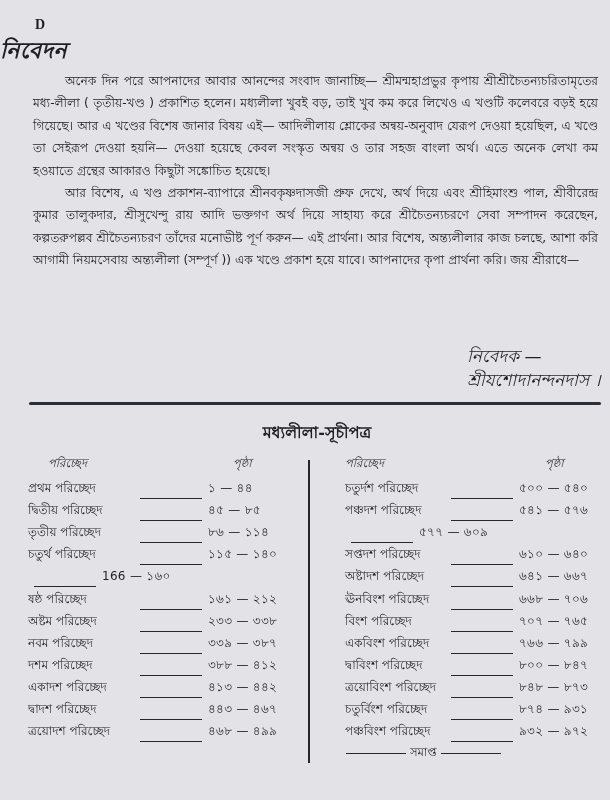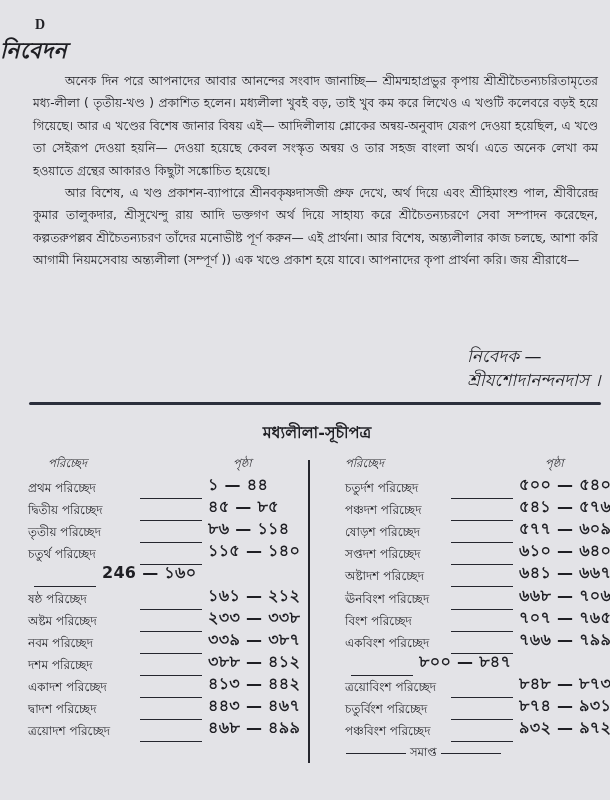--- a/index.html
+++ b/index.html
@@ -54,21 +54,21 @@
     white-space: nowrap;
   }
   .row .name { flex: 0 0 auto; }
   .col.left .row .name { width: 106px; }
   .col.right .row .name { width: 100px; }
   .row .dash {
     flex: 0 0 auto; height: 1px; background: #25262e; margin: 0 6px;
   }
   .col.left .row .dash { width: 62px; }
   .col.right .row .dash { width: 62px; }
-  .row .pages { flex: 0 0 auto; font-size: 16px; letter-spacing: 0.3px; font-weight: bold; }
+  .row .pages { flex: 0 0 auto; font-size: 12px; letter-spacing: 0.3px; }
   .end-mark {
     display: flex; align-items: center; height: 22px; font-size: 11.5px;
     margin-left: -3px;
   }
   .end-mark .dash { width: 60px; height: 1px; background: #25262e; margin: 0 4px; }
 </style>
 </head>
 <body>
 
 <div class="page-letter">D</div>
@@ -112,21 +112,21 @@
         <span class="dash"></span>
         <span class="pages">৮৬ — ১১৪</span>
       </div>
       <div class="row">
         <span class="name">চতুর্থ পরিচ্ছেদ</span>
         <span class="dash"></span>
         <span class="pages">১১৫ — ১৪০</span>
       </div>
       <div class="row">
         <span class="dash"></span>
-        <span class="pages">246 — ১৬০</span>
+        <span class="pages">166 — ১৬০</span>
       </div>
       <div class="row">
         <span class="name">ষষ্ঠ পরিচ্ছেদ</span>
         <span class="dash"></span>
         <span class="pages">১৬১ — ২১২</span>
       </div>
       <div class="row">
         <span class="name">অষ্টম পরিচ্ছেদ</span>
         <span class="dash"></span>
         <span class="pages">২৩৩ — ৩৩৮</span>
@@ -169,21 +169,20 @@
         <span class="name">চতুর্দশ পরিচ্ছেদ</span>
         <span class="dash"></span>
         <span class="pages">৫০০ — ৫৪০</span>
       </div>
       <div class="row">
         <span class="name">পঞ্চদশ পরিচ্ছেদ</span>
         <span class="dash"></span>
         <span class="pages">৫৪১ — ৫৭৬</span>
       </div>
       <div class="row">
-        <span class="name">ষোড়শ পরিচ্ছেদ</span>
         <span class="dash"></span>
         <span class="pages">৫৭৭ — ৬০৯</span>
       </div>
       <div class="row">
         <span class="name">সপ্তদশ পরিচ্ছেদ</span>
         <span class="dash"></span>
         <span class="pages">৬১০ — ৬৪০</span>
       </div>
       <div class="row">
         <span class="name">অষ্টাদশ পরিচ্ছেদ</span>
@@ -199,20 +198,21 @@
         <span class="name">বিংশ পরিচ্ছেদ</span>
         <span class="dash"></span>
         <span class="pages">৭০৭ — ৭৬৫</span>
       </div>
       <div class="row">
         <span class="name">একবিংশ পরিচ্ছেদ</span>
         <span class="dash"></span>
         <span class="pages">৭৬৬ — ৭৯৯</span>
       </div>
       <div class="row">
+        <span class="name">দ্বাবিংশ পরিচ্ছেদ</span>
         <span class="dash"></span>
         <span class="pages">৮০০ — ৮৪৭</span>
       </div>
       <div class="row">
         <span class="name">ত্রয়োবিংশ পরিচ্ছেদ</span>
         <span class="dash"></span>
         <span class="pages">৮৪৮ — ৮৭৩</span>
       </div>
       <div class="row">
         <span class="name">চতুর্বিংশ পরিচ্ছেদ</span>

